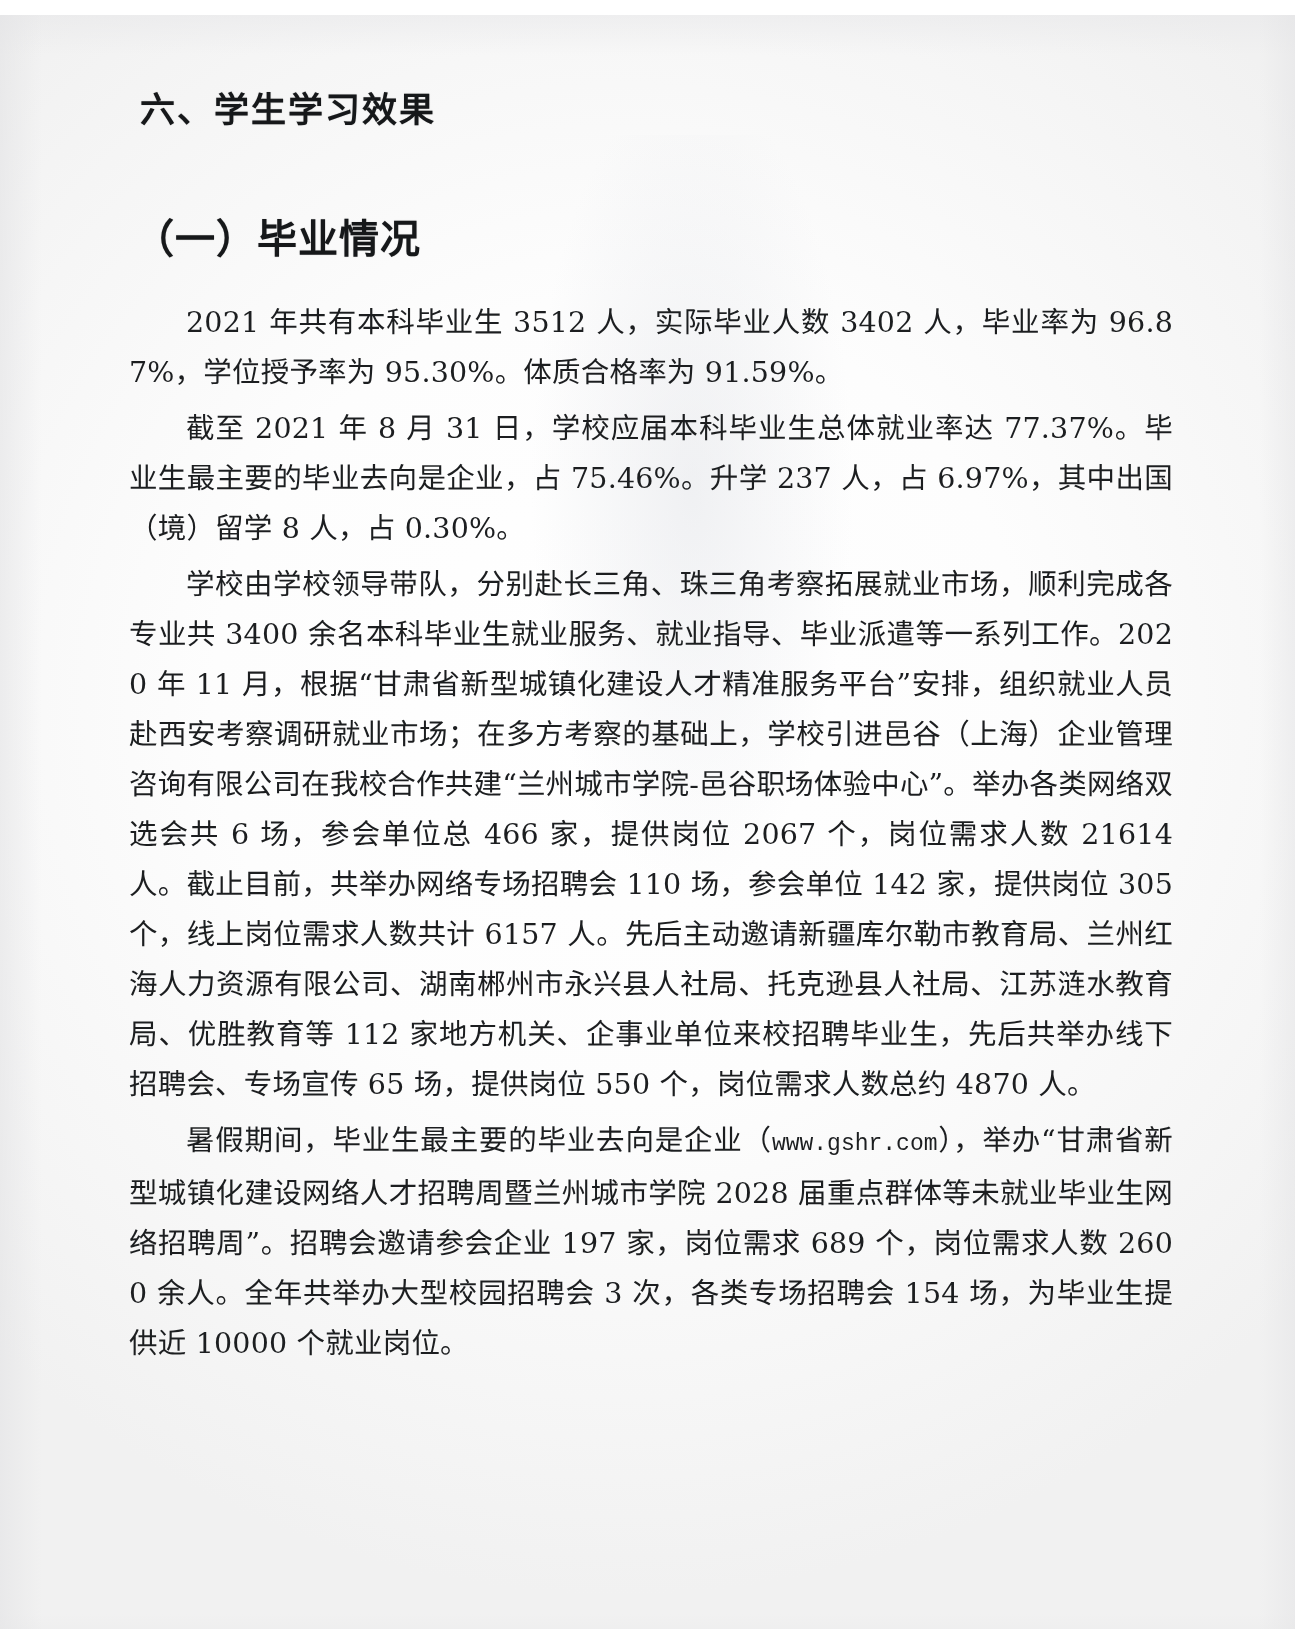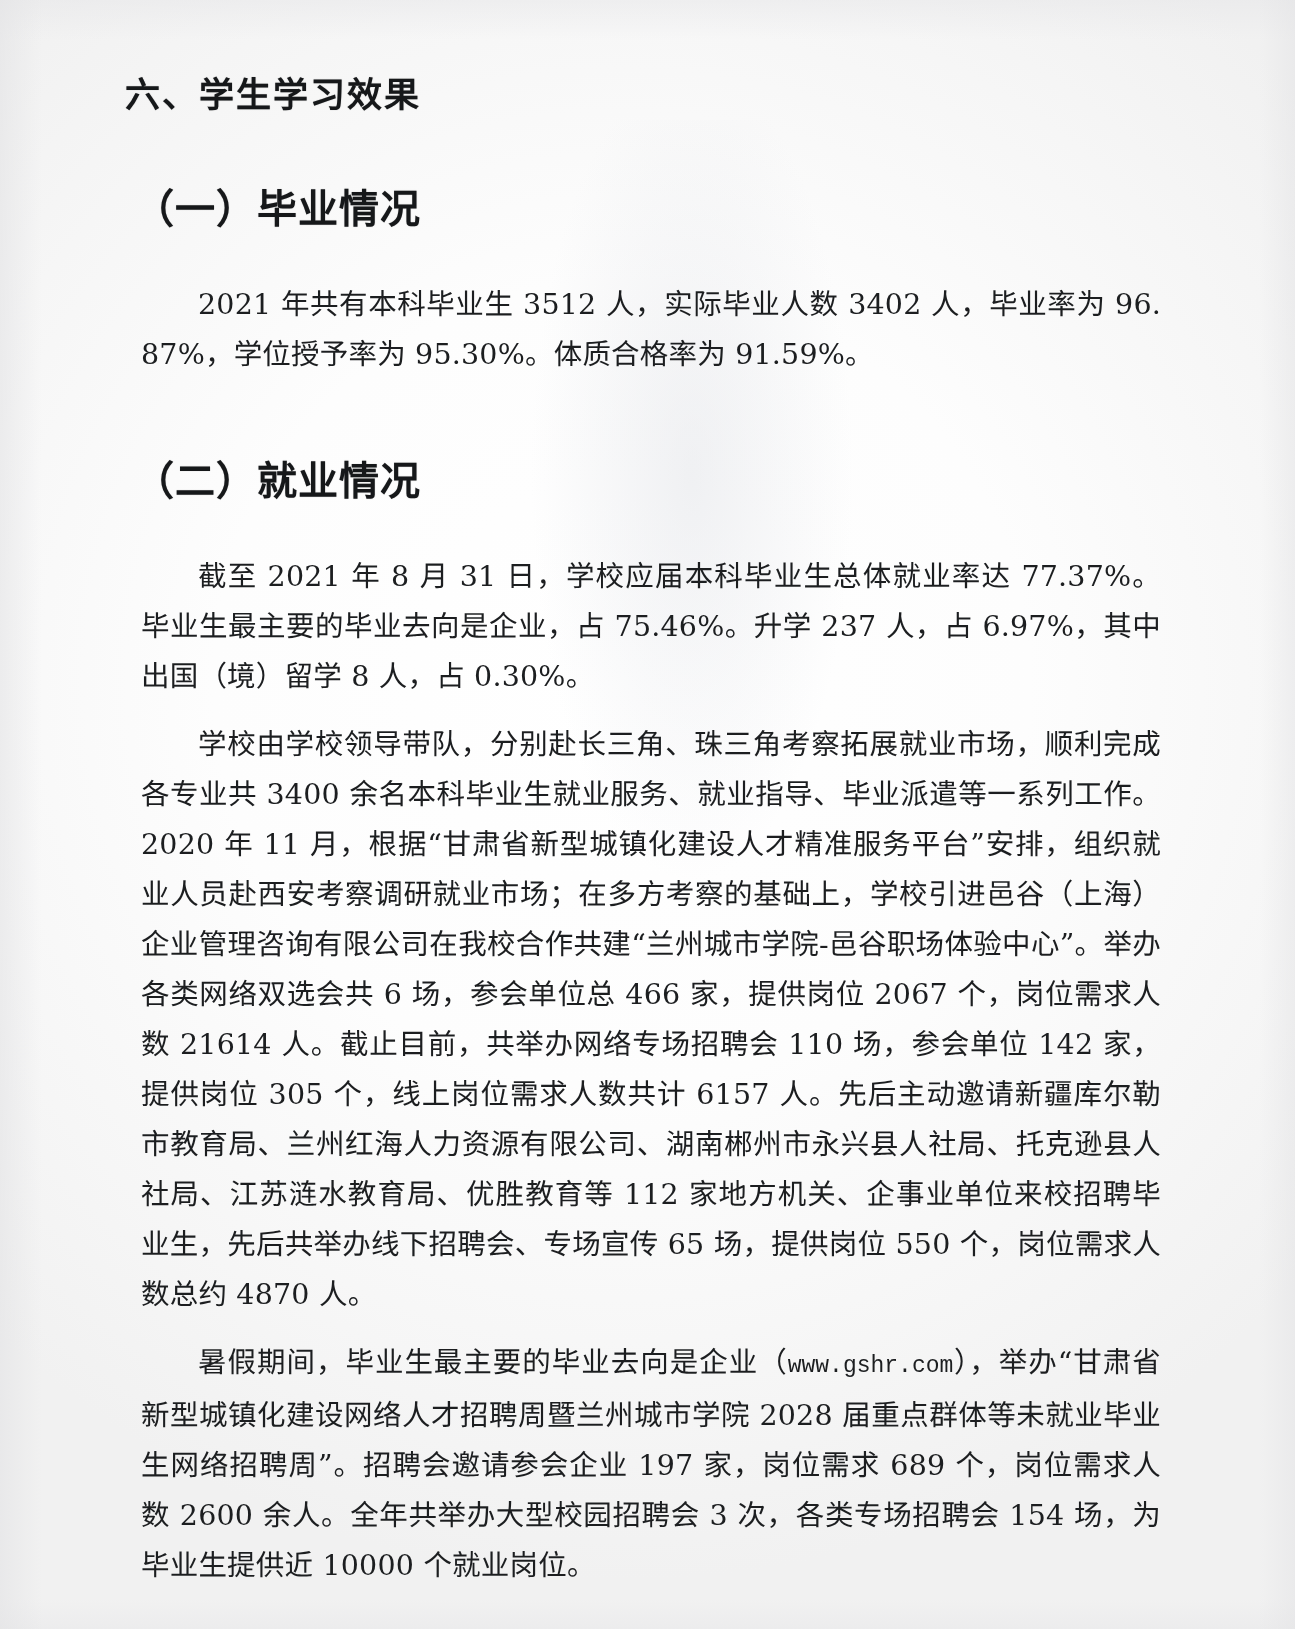--- a/index.html
+++ b/index.html
@@ -54,21 +54,21 @@
     padding: 0 118px 0 125px;
   }
 
   
   h1.section-title {
     font-family: "DejaVu Sans", "Liberation Sans", sans-serif;
     font-weight: 700;
     font-size: 35px;
     letter-spacing: 2px;
     color: #16181a;
-    margin: 0;
+    margin: 15px;
     padding-top: 74px;
     line-height: 1.25;
     text-shadow: 0 0 1px rgba(20,20,20,0.35);
   }
   h2.sub-title {
     font-family: "DejaVu Sans", "Liberation Sans", sans-serif;
     font-weight: 700;
     font-size: 40px;
     letter-spacing: 1px;
     color: #16181a;
@@ -81,21 +81,21 @@
   h2.sub-title.second {
     padding-top: 60px;
   }
 
   
   p.para {
     font-family: "DejaVu Serif", "Liberation Serif", serif;
     font-size: 28.5px;
     line-height: 50px;
     color: #1c1e20;
-    margin: 16px;
+    margin: 4px;
     text-align: justify;
     text-justify: inter-character;
     text-indent: 2em;
     letter-spacing: 0.2px;
     word-break: break-all;
   }
   p.para.first-of-block {
     padding-top: 30px;
   }
   p.para + p.para {
@@ -112,21 +112,20 @@
 
 <div class="page">
   <div class="content">
 
     <h1 class="section-title">六、学生学习效果</h1>
 
     <h2 class="sub-title">（一）毕业情况</h2>
 
     <p class="para first-of-block">2021 年共有本科毕业生 3512 人，实际毕业人数 3402 人，毕业率为 96.87%，学位授予率为 95.30%。体质合格率为 91.59%。</p>
 
-    <h2 class="sub-title second">（二）就业情况</h2>
 
     <p class="para first-of-block">截至 2021 年 8 月 31 日，学校应届本科毕业生总体就业率达 77.37%。毕业生最主要的毕业去向是企业，占 75.46%。升学 237 人，占 6.97%，其中出国（境）留学 8 人，占 0.30%。</p>
 
     <p class="para">学校由学校领导带队，分别赴长三角、珠三角考察拓展就业市场，顺利完成各专业共 3400 余名本科毕业生就业服务、就业指导、毕业派遣等一系列工作。2020 年 11 月，根据“甘肃省新型城镇化建设人才精准服务平台”安排，组织就业人员赴西安考察调研就业市场；在多方考察的基础上，学校引进邑谷（上海）企业管理咨询有限公司在我校合作共建“兰州城市学院-邑谷职场体验中心”。举办各类网络双选会共 6 场，参会单位总 466 家，提供岗位 2067 个，岗位需求人数 21614 人。截止目前，共举办网络专场招聘会 110 场，参会单位 142 家，提供岗位 305 个，线上岗位需求人数共计 6157 人。先后主动邀请新疆库尔勒市教育局、兰州红海人力资源有限公司、湖南郴州市永兴县人社局、托克逊县人社局、江苏涟水教育局、优胜教育等 112 家地方机关、企事业单位来校招聘毕业生，先后共举办线下招聘会、专场宣传 65 场，提供岗位 550 个，岗位需求人数总约 4870 人。</p>
 
     <p class="para"><span>暑假期间，毕业生最主要的毕业去向是企业（</span><span class="mono-url">www.gshr.com</span><span>），举办“甘肃省新型城镇化建设网络人才招聘周暨兰州城市学院 2028 届重点群体等未就业毕业生网络招聘周”。招聘会邀请参会企业 197 家，岗位需求 689 个，岗位需求人数 2600 余人。全年共举办大型校园招聘会 3 次，各类专场招聘会 154 场，为毕业生提供近 10000 个就业岗位。</span></p>
 
   </div>
 </div>
 

